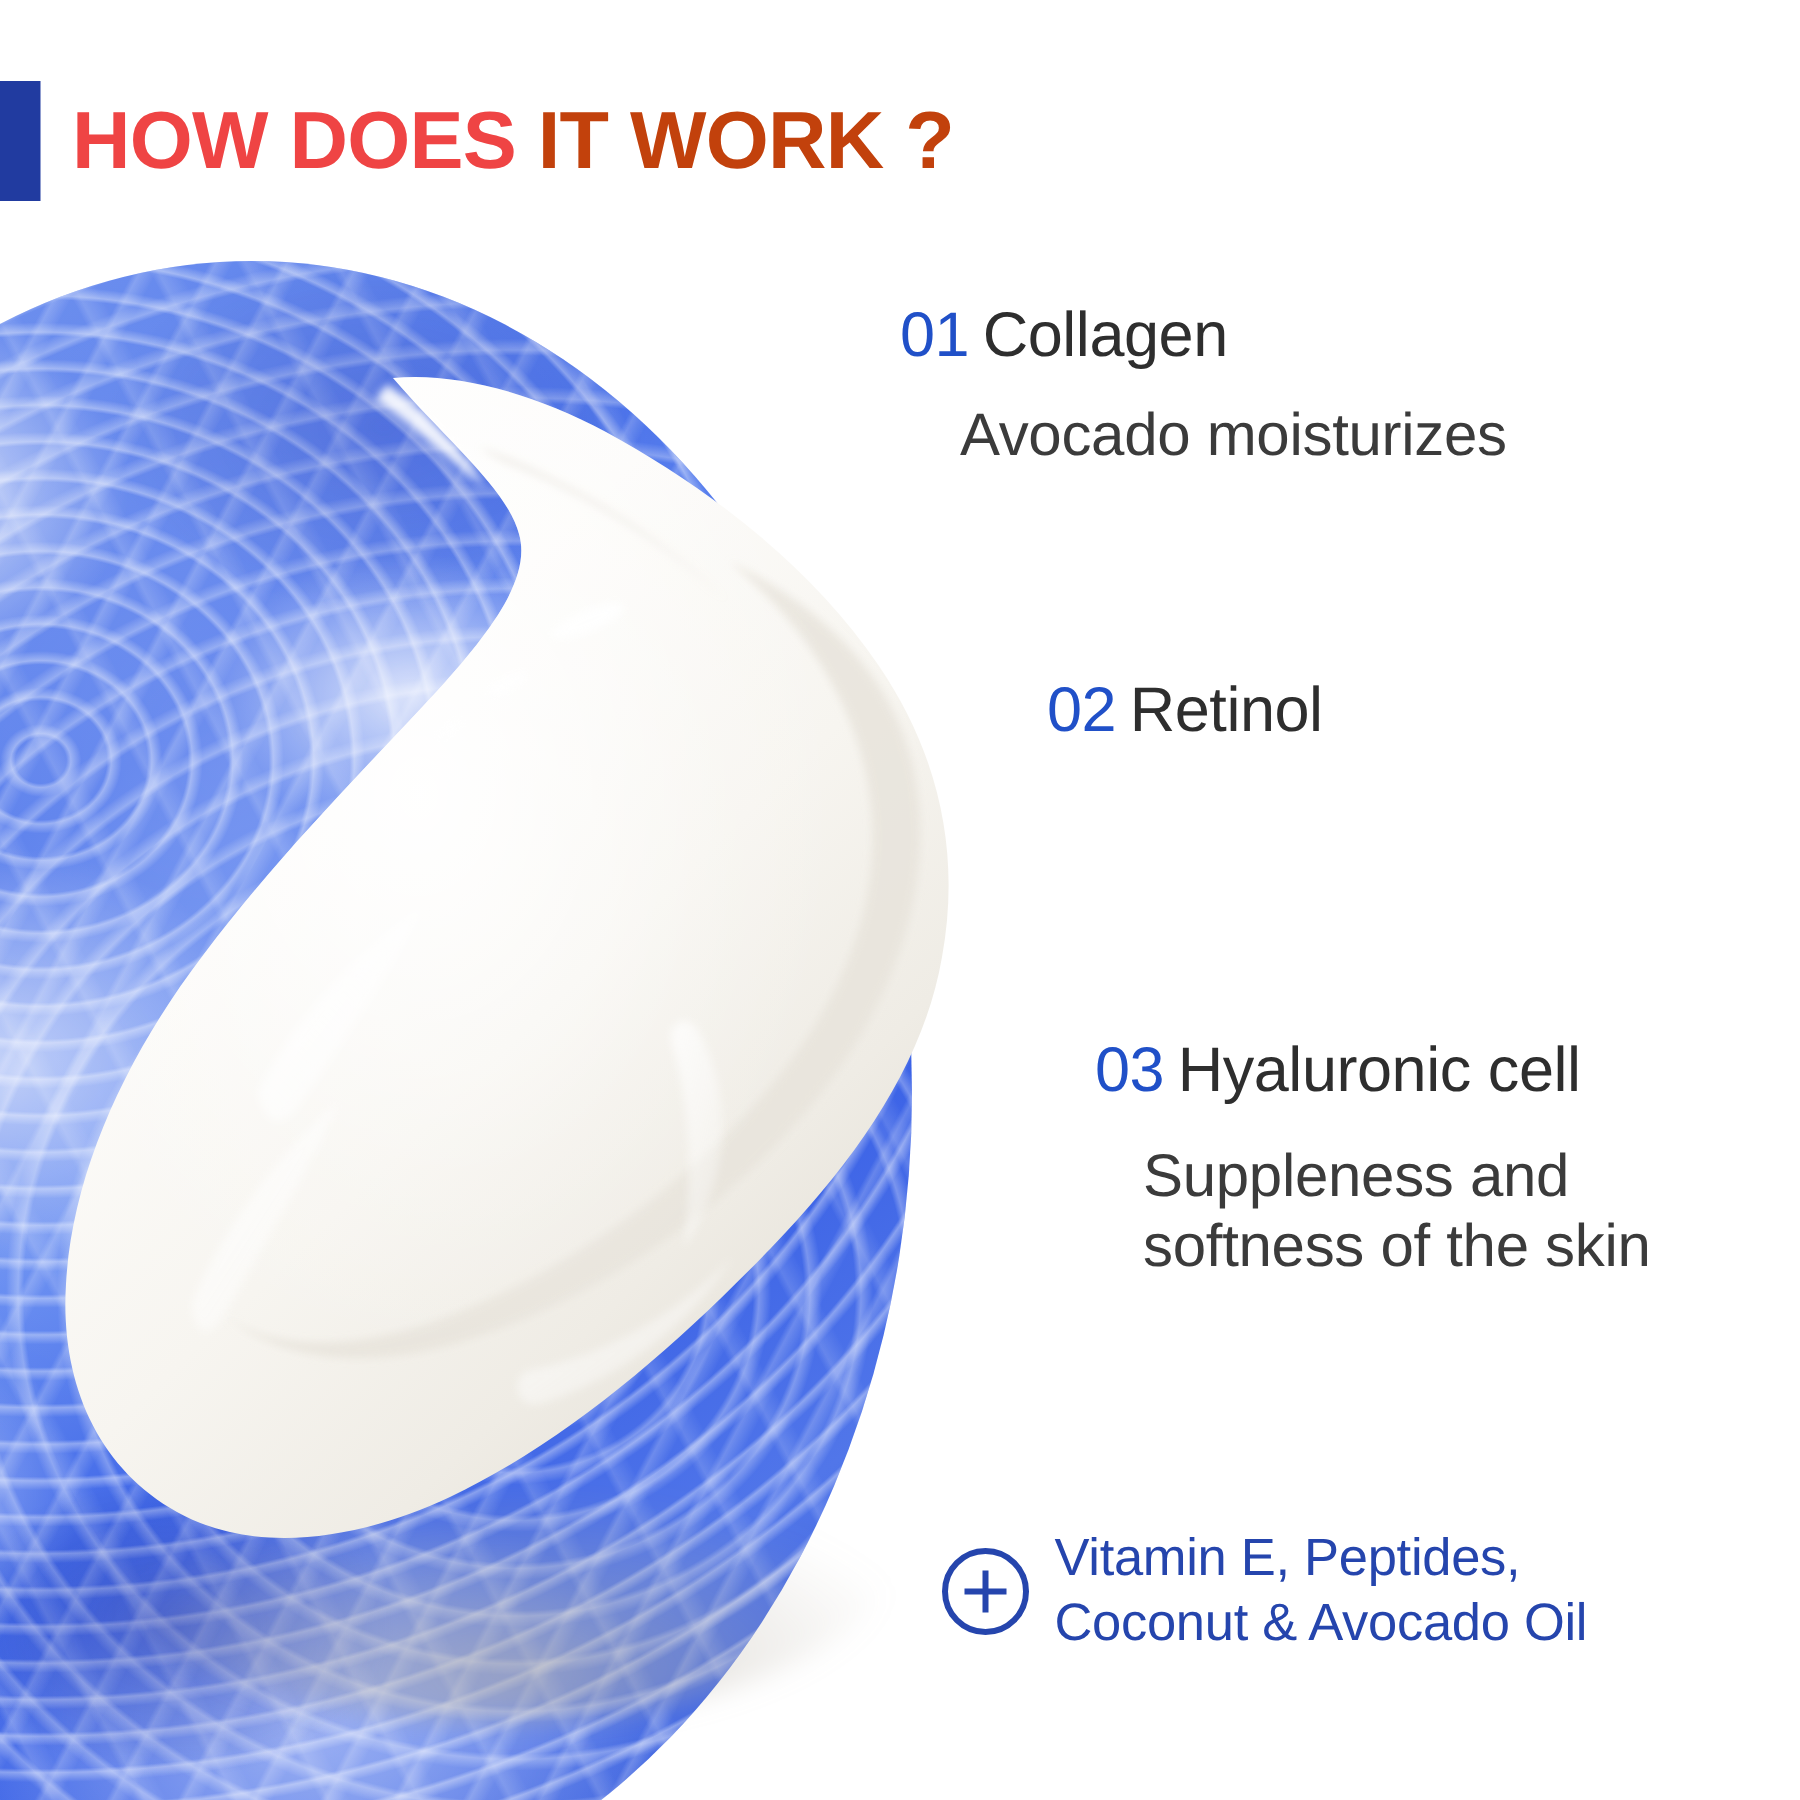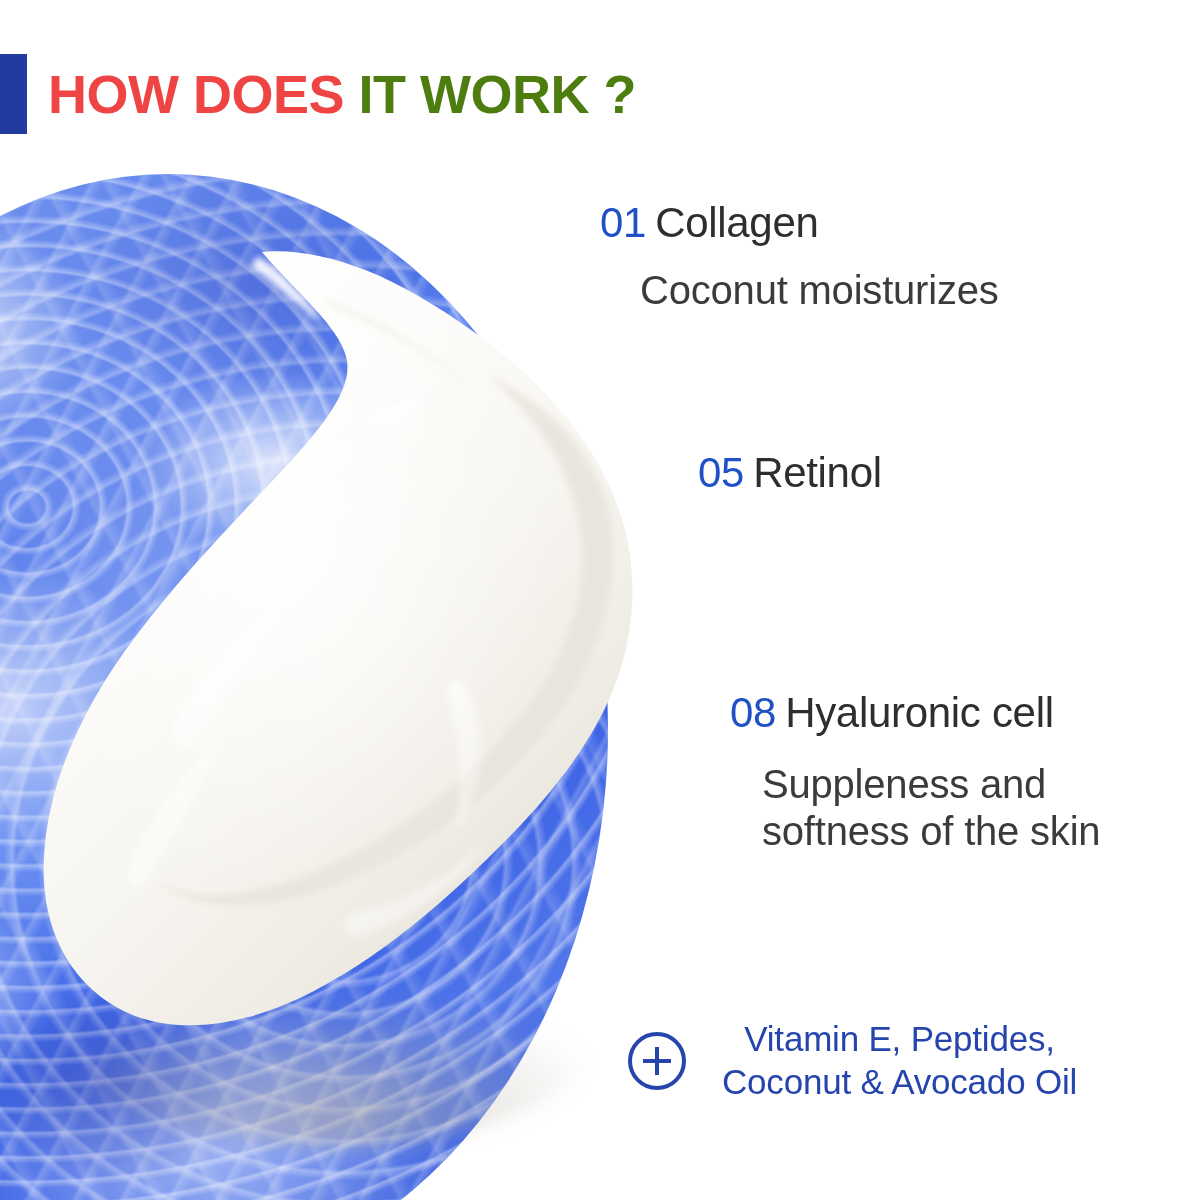--- a/index.html
+++ b/index.html
@@ -33,21 +33,21 @@
   }
   .header-title {
     margin-left:21px;
     font-size:54px;
     font-weight:700;
     letter-spacing:-0.5px;
     white-space:nowrap;
     line-height:1;
   }
   .header-title .t-dark { color:#ef4444;margin-top:14px; }
-  .header-title .t-blue { color:#4d7c0f; }
+  .header-title .t-blue { color:#c2410c; }
 
   
   .visual {
     position:absolute;
     left:0; top:168px;
     width:640px;
     height:1032px;
     overflow:hidden;
   }
 
@@ -151,22 +151,21 @@
   .item-03 .ing-head { text-align:left; }
   .item-03 .ing-desc { text-align:left; margin-top:26px;margin-left:32px; }
 
   
   .extras {
     position:absolute;
     left:628px;
     top:1018px;
     display:flex;
     align-items:center;
-    gap:36px;
-    text-align:center;
+    gap:17px;
   }
   .plus-circle {
     flex:0 0 auto;
     width:58px; height:58px;
     border:4px solid #2545ad;
     border-radius:50%;
     position:relative;
   }
   .plus-circle::before, .plus-circle::after {
     content:"";
@@ -293,32 +292,32 @@
       <path d="M 258 88 C 282 104, 308 130, 324 158 C 298 136, 272 114, 250 98 Z" fill="#ffffff" opacity="0.9" filter="url(#soften)"></path>
     </svg>
   </div>
 
   <div class="ingredients">
 
     <div class="ing-item item-01">
       <div class="ing-head">
         <span class="ing-num">01</span><span>Collagen</span>
       </div>
-      <div class="ing-desc">Coconut moisturizes</div>
+      <div class="ing-desc">Avocado moisturizes</div>
     </div>
 
     <div class="ing-item item-02">
       <div class="ing-head">
-        <span class="ing-num">05</span><span>Retinol</span>
+        <span class="ing-num">02</span><span>Retinol</span>
       </div>
     </div>
 
     <div class="ing-item item-03">
       <div class="ing-head">
-        <span class="ing-num">08</span><span>Hyaluronic cell</span>
+        <span class="ing-num">03</span><span>Hyaluronic cell</span>
       </div>
       <div class="ing-desc">Suppleness and softness of the skin</div>
     </div>
   </div>
 
   <div class="extras">
     <div class="plus-circle"></div>
     <div class="extras-text">Vitamin E, Peptides,
 Coconut &amp; Avocado Oil</div>
   </div>

